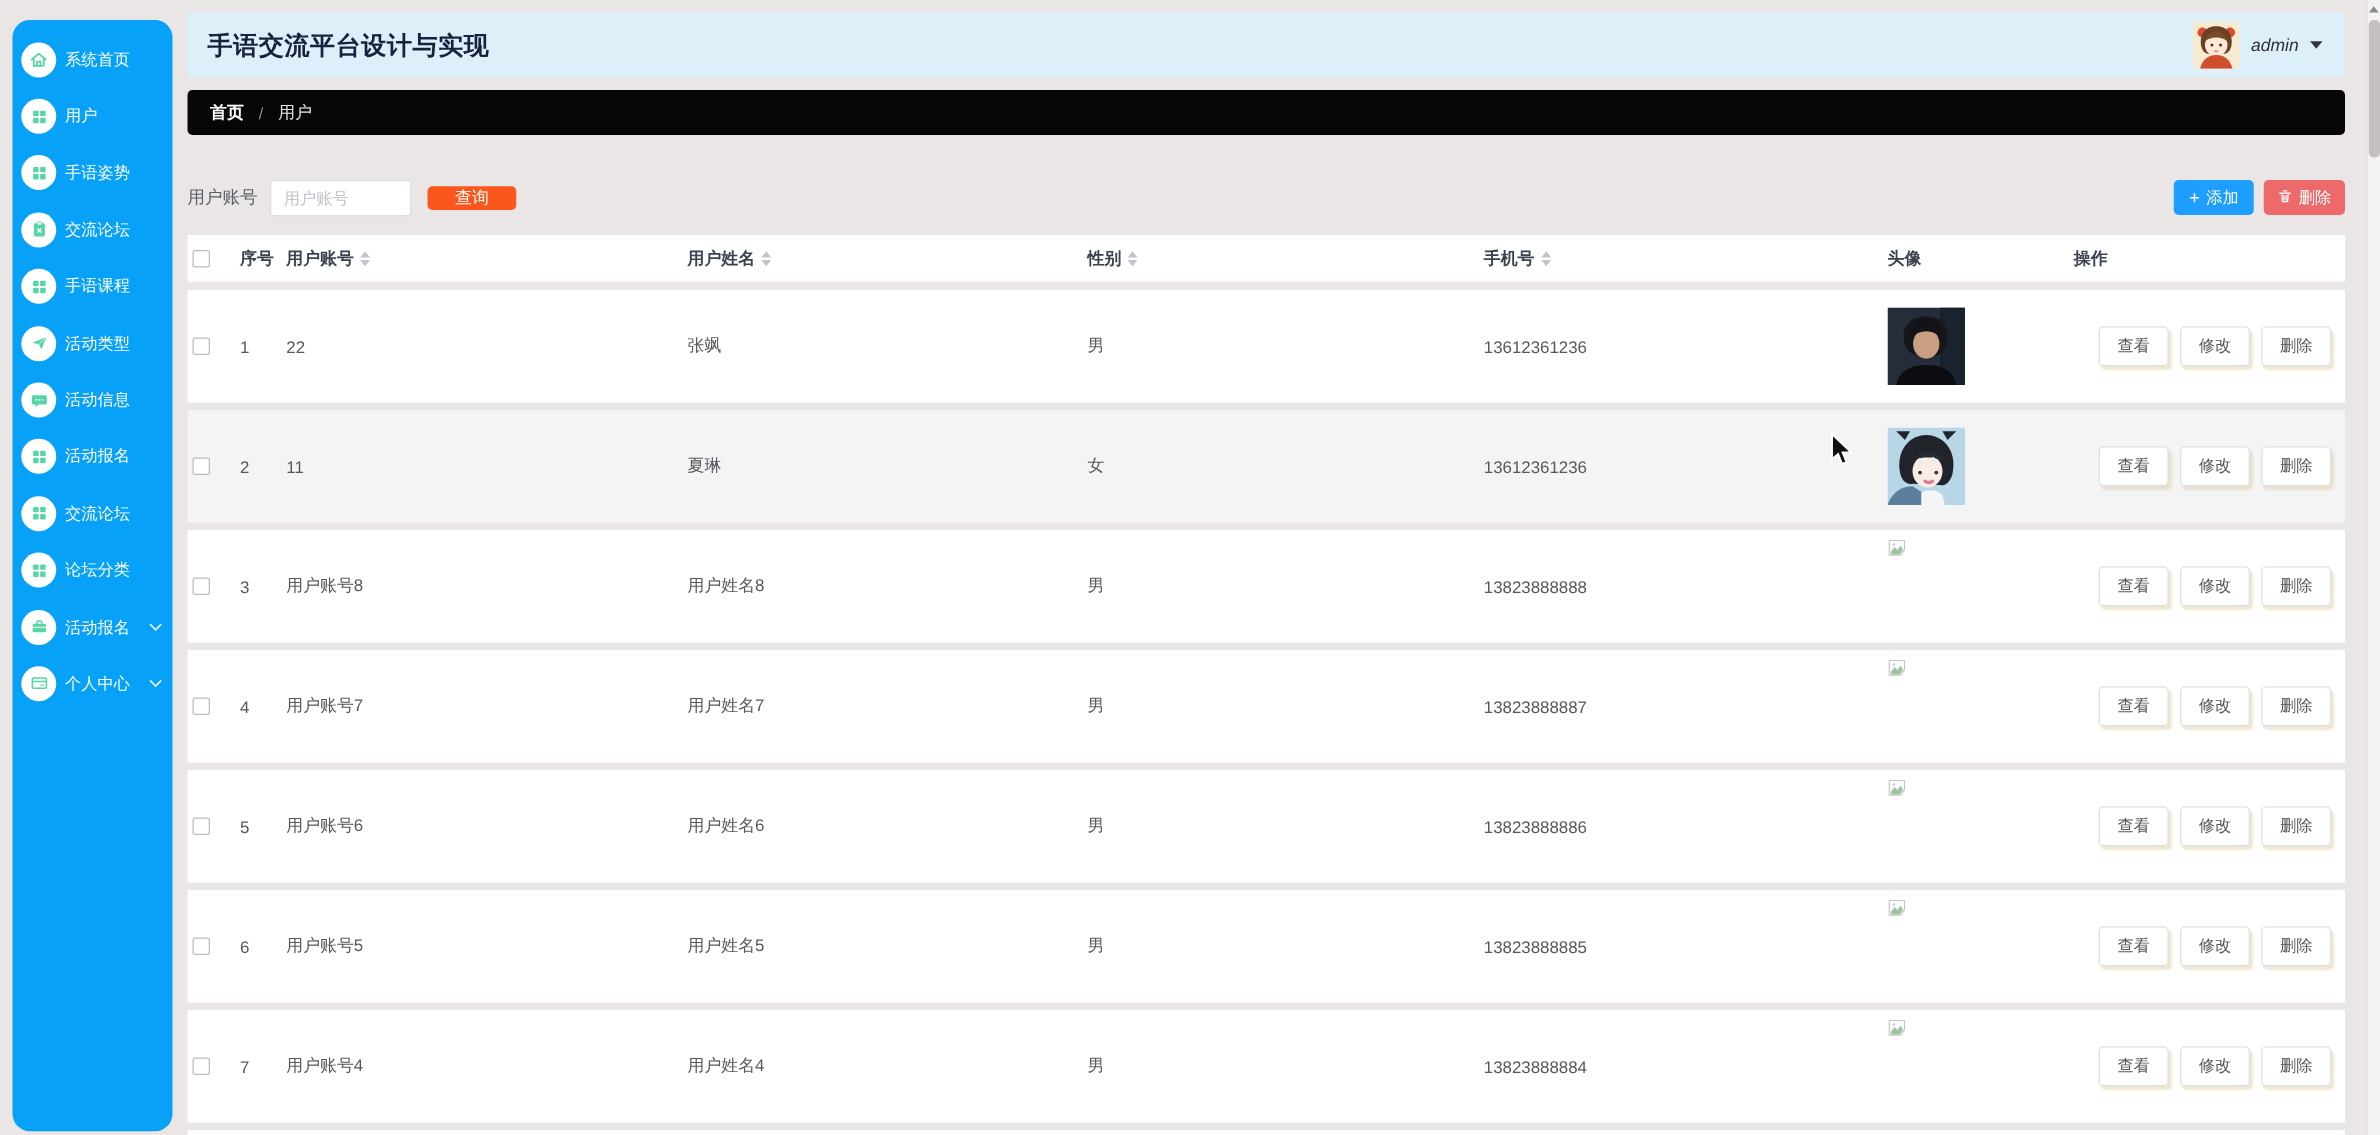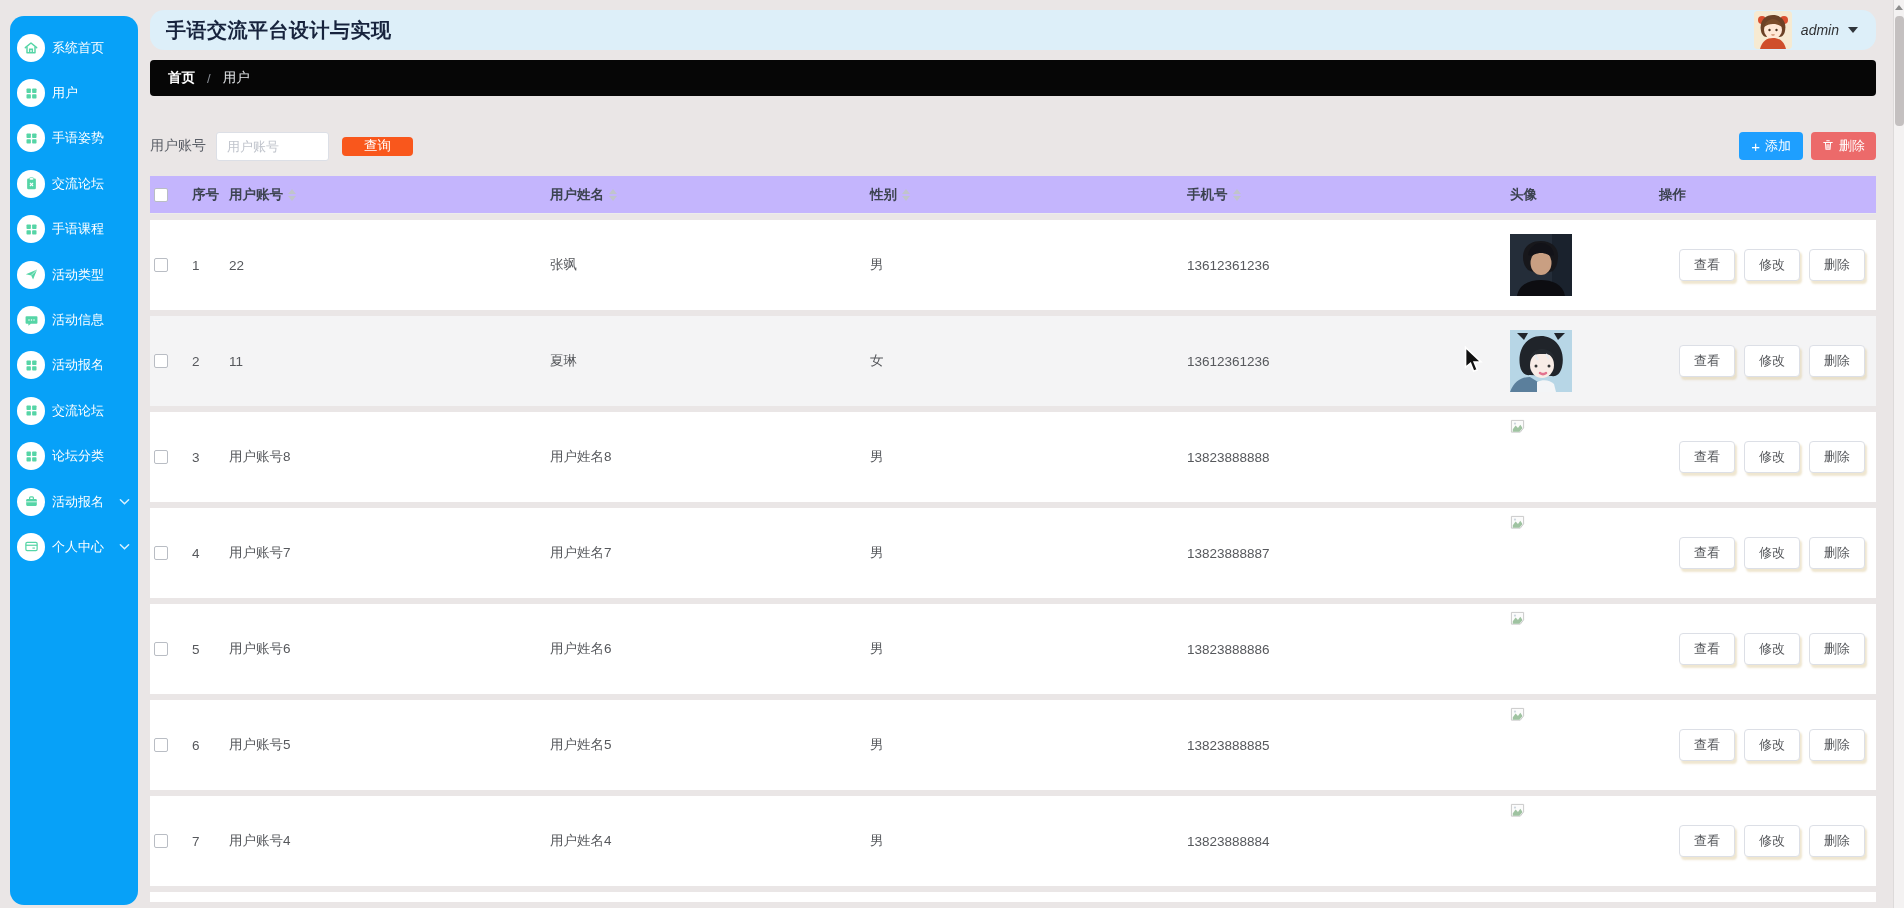--- a/index.html
+++ b/index.html
@@ -24,22 +24,22 @@
   }
   .icircle {
     width:28px; height:28px; border-radius:50%; background:#fff;
     display:flex; align-items:center; justify-content:center; flex:0 0 28px;
   }
   .slabel { color:#fff; font-size:13px; margin-left:7px; white-space:nowrap; }
   .chev { position:absolute; right:8px; top:50%; transform:translateY(-50%); display:flex; }
   
   .main { position:absolute; left:150px; top:0; width:1726px; }
   .titlebar {
-    margin-top:10px; height:40px; background:var(--titlebar-bg, #ddeff9);
-    border-radius:14px; display:flex; align-items:center; justify-content:space-between;
+    margin-top:10px; height:52px; background:var(--titlebar-bg, #ddeff9);
+    border-radius:2px; display:flex; align-items:center; justify-content:space-between;
     padding:0 18px 0 16px;
   }
   .page-title { font-size:20px; font-weight:bold; color:#17233d; letter-spacing:.5px; }
   .usermenu { display:flex; align-items:center; gap:9px; cursor:pointer;font-style:italic; }
   .usermenu .uname { font-size:14px; color:#303133; }
   .caret-down {
     width:0; height:0; border-left:5px solid transparent; border-right:5px solid transparent;
     border-top:6px solid #30353b; display:inline-block;
   }
   .breadcrumb {
@@ -74,21 +74,21 @@
     color:#fff; font-size:13px; display:flex; align-items:center; gap:5px;
   }
   
   .table { margin-top:15px; }
   .thead, .tr {
     display:grid;
     grid-template-columns:42px 37px 321px 320px 317px 323px 149px 1fr;
     align-items:center;
   }
   .thead {
-    background:#c4b5fd; height:38px; border-bottom:1px solid #ececec;
+    background:#ffffff; height:38px; border-bottom:1px solid #ececec;
     font-size:13.5px; font-weight:bold; color:#3c4350;
   }
   .th { display:flex; align-items:center; }
   .tr { background:#fff; height:90px; margin-top:6px; font-size:13.5px; color:#56585c; }
   .tr.hl { background:#f4f4f5; }
   .tr.partial { height:10px; align-items:start; overflow:hidden; margin-top:6px; }
   .cb-cell { padding-left:4px; display:flex; align-items:center; }
   .checkbox {
     width:14px; height:14px; border:1px solid #b9bdc4; border-radius:2px; background:#fff; cursor:pointer;
   }

